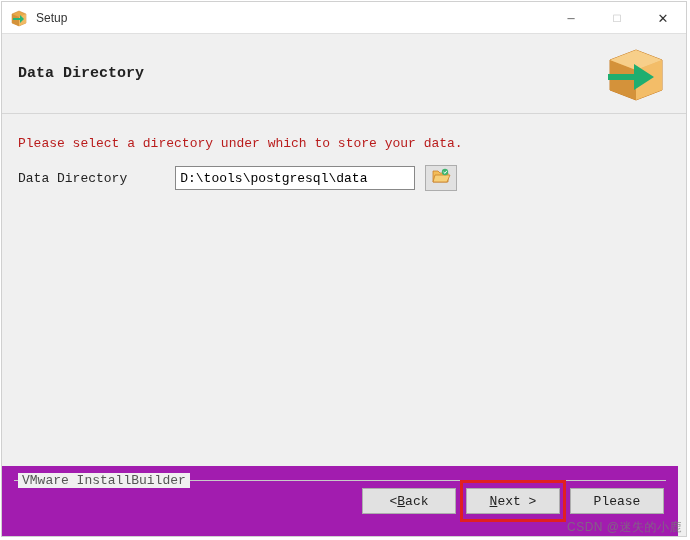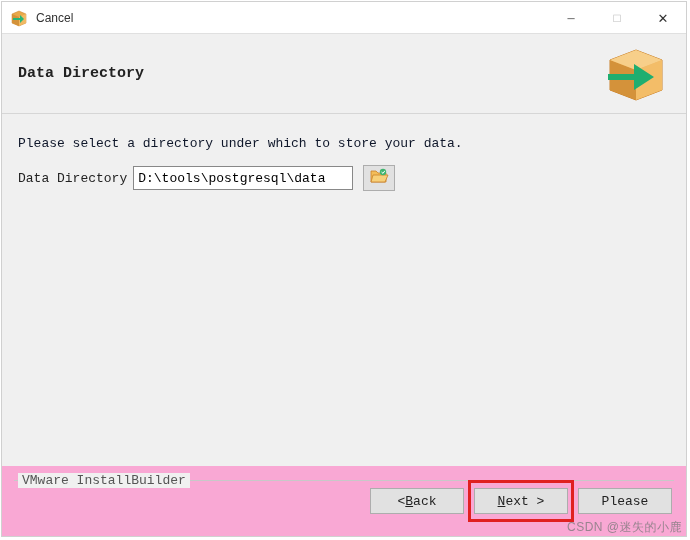--- a/index.html
+++ b/index.html
@@ -67,57 +67,58 @@
     top: 10px;
   }
   .content {
     background: #f0f0f0;
     padding: 22px 16px 0 16px;
     height: 346px;
   }
   .instruction {
     font-family: "Courier New", Courier, monospace;
     font-size: 13px;
-    color: #0f172a;
+    color: #b91c1c;
     margin-bottom: 14px;
   }
   .field-row {
     display: flex;
     align-items: center;
     gap: 6px;
   }
   .field-label {
     font-family: "Courier New", Courier, monospace;
     font-size: 13px;
     color: #222;
   }
   .text-input {
     font-family: "Courier New", Courier, monospace;
     font-size: 13px;
     height: 24px;
-    width: 220px;
+    width: 240px;
     border: 1px solid #888;
     background: #fff;
     padding: 0 4px;
+    margin-left: 42px;
   }
   .browse-btn {
     width: 32px;
     height: 26px;
     border: 1px solid #adadad;
     background: #e1e1e1;
     display: flex;
     align-items: center;
     justify-content: center;
     margin-left: 4px;
   }
   .footer {
     position: absolute;
-    left: 0; right: 0; bottom: 0;
+    left: 0; right: 8px; bottom: 0;
     height: 70px;
-    background: #f9a8d4;
+    background: #a21caf;
   }
   .footer-line {
     position: absolute;
     left: 12px; right: 12px; top: 14px;
     height: 1px;
     background: #c8c8c8;
   }
   .vendor {
     position: absolute;
     left: 16px; top: 7px;
@@ -177,21 +178,21 @@
   <div class="titlebar">
     <div class="title-left">
       <span class="app-icon">
         <svg width="18" height="18" viewBox="0 0 18 18">
           <polygon points="2,5 9,2 16,5 16,14 9,17 2,14" fill="#e8a84a" stroke="#c9812a" stroke-width="0.5"></polygon>
           <polygon points="2,5 9,8 9,17 2,14" fill="#d4923a"></polygon>
           <polygon points="9,8 16,5 16,14 9,17" fill="#f0b963"></polygon>
           <polygon points="3,9 10,9 10,6 14,10 10,14 10,11 3,11" fill="#26b576"></polygon>
         </svg>
       </span>
-      <span class="title-text">Cancel</span>
+      <span class="title-text">Setup</span>
     </div>
     <div class="win-controls">
       <div class="win-btn">─</div>
       <div class="win-btn max">☐</div>
       <div class="win-btn close">✕</div>
     </div>
   </div>
 
   <div class="header-band">
     <div class="page-title">Data Directory</div>

